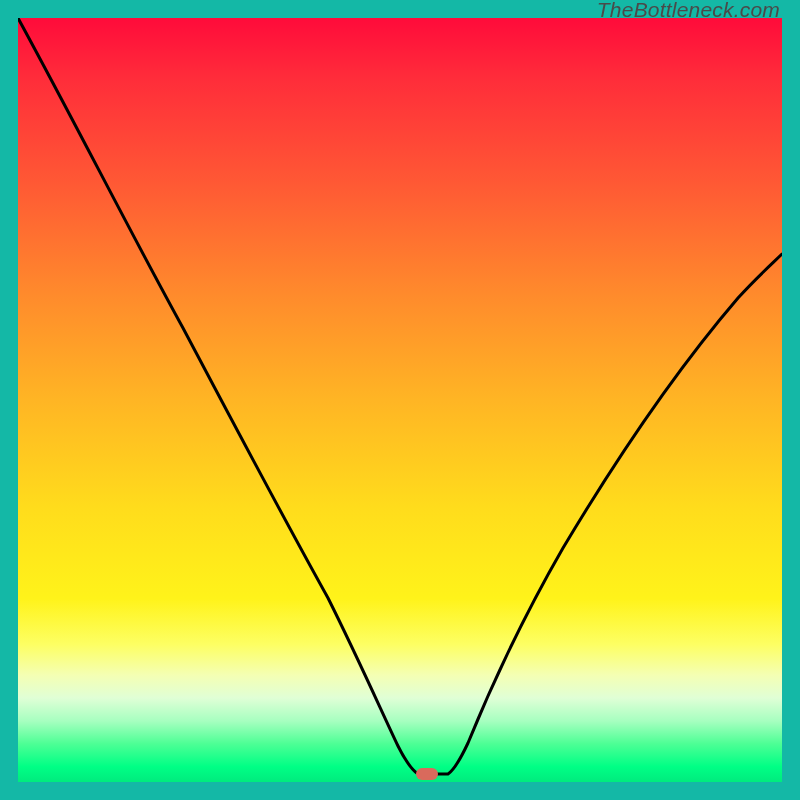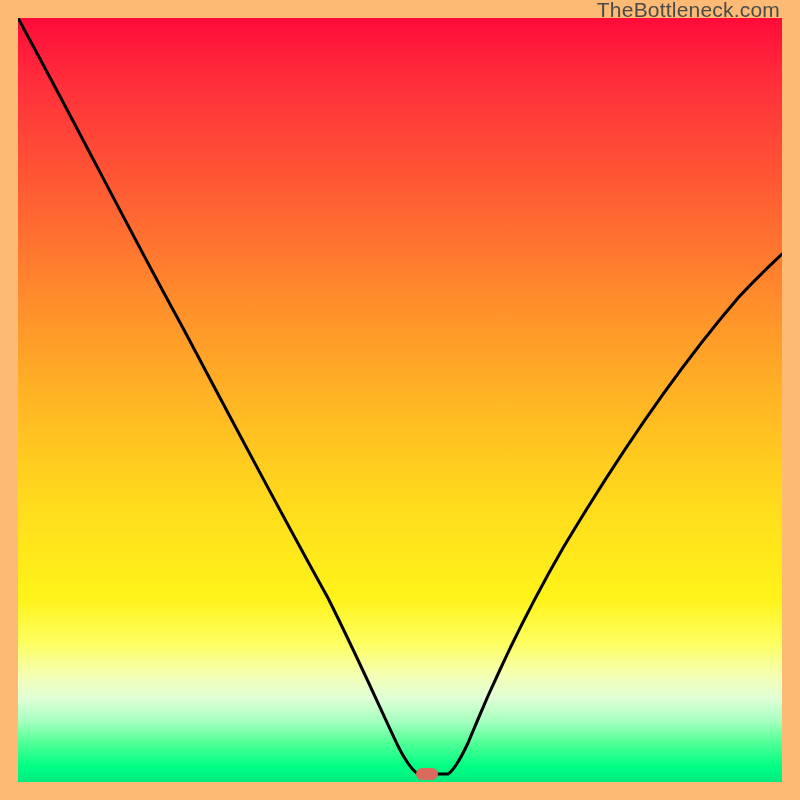--- a/index.html
+++ b/index.html
@@ -8,21 +8,22 @@
     width: 800px;
     height: 800px;
     overflow: hidden;
     background: #000;
     font-family: Arial, Helvetica, sans-serif;
   }
   .frame {
     position: relative;
     width: 800px;
     height: 800px;
-    background: #fdba74;
+    background: #14b8a6;
+    font-style: italic;
   }
   .gradient-area {
     position: absolute;
     left: 18px;
     top: 18px;
     width: 764px;
     height: 764px;
     background: linear-gradient(
       to bottom,
       #ff0b3a 0%,

